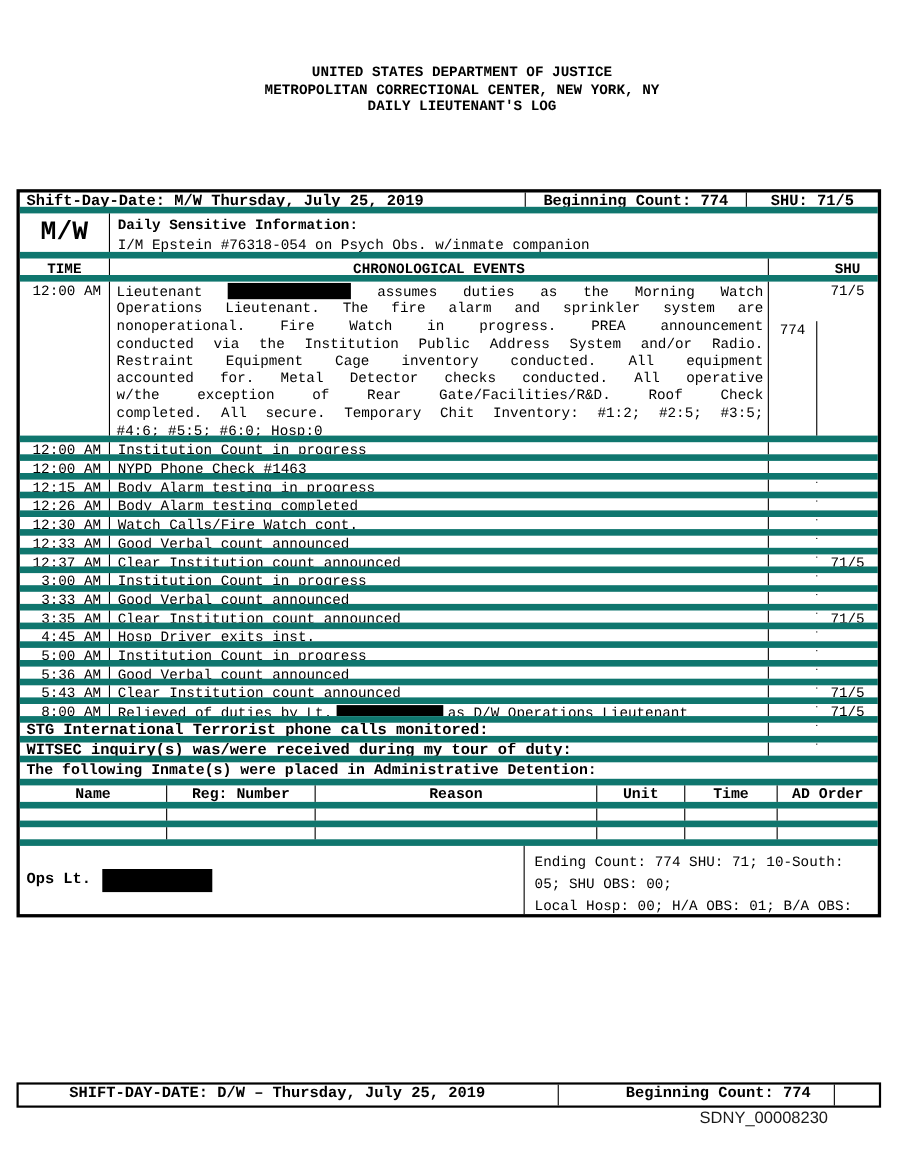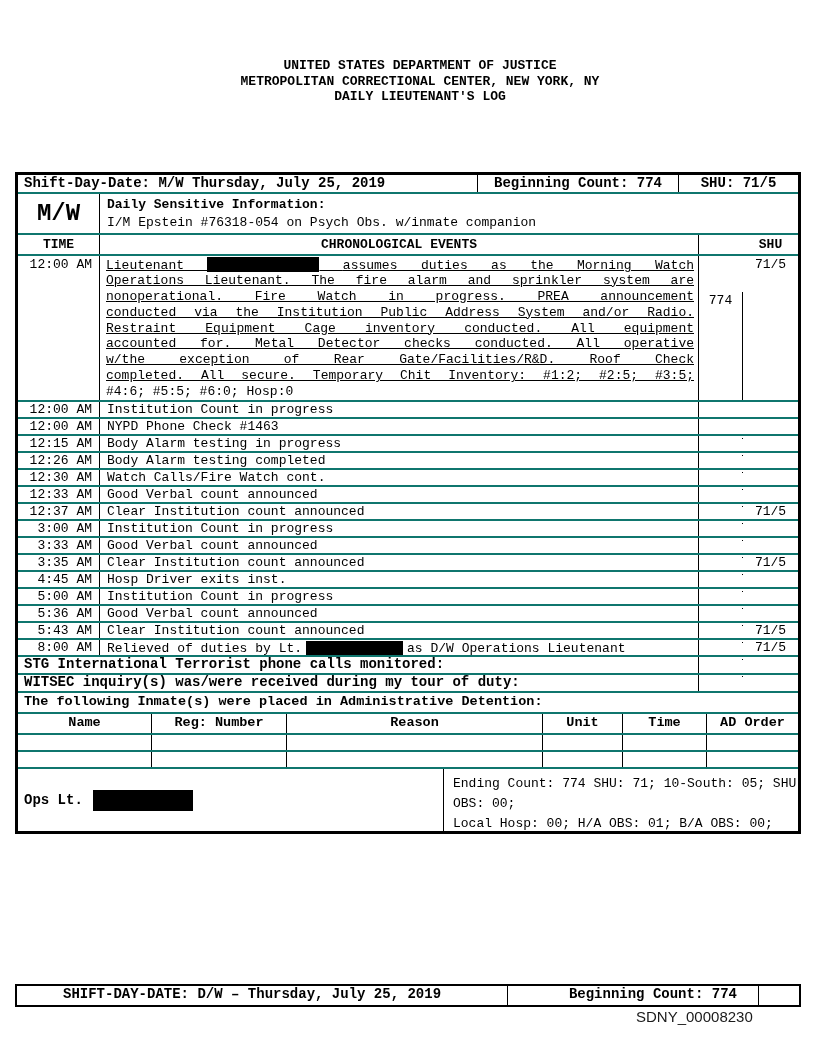--- a/index.html
+++ b/index.html
@@ -14,21 +14,21 @@
   .doc-header {
     position:absolute; top:58px; left:12px; width:100%;
     text-align:center; font-weight:bold; font-size:13px; line-height:15.5px;
   }
 
   
   .maintable {
     position:absolute; left:15px; top:172px; width:786px;
     border:3px solid #000; background:#fff;
   }
-  .row { display:flex; border-bottom:2px solid #0f766e; }
+  .row { display:flex; border-bottom:6px solid #0f766e; }
   .row:last-child { border-bottom:none; }
   .c { border-right:1.5px solid #000; overflow:hidden; white-space:nowrap; }
   .c:last-child { border-right:none; }
 
   
   .rowA { height:19px; font-weight:bold; font-size:14px; }
   .rowA .c { line-height:17px; }
   .a1 { width:460px; padding-left:6px; }
   .a2 { width:201px; text-align:center; }
   .a3 { flex:1; text-align:center; }
@@ -48,21 +48,21 @@
   .colev   { width:599px; }
   .colbc   { width:44px;margin-top:36px; }
   .colshu  { flex:1; }
 
   
   .bigrow { height:146px; }
   .bigrow .coltime { text-align:right; padding:1px 7px 0 0; font-size:13px; line-height:15px; }
   .bigrow .colbc, .bigrow .colshu { text-align:center; padding-top:1px; font-size:13px; line-height:15px; }
   .para { padding:1px 4px 0 6px; white-space:normal; font-size:13px; }
   .jline { text-align:justify; text-align-last:justify; text-justify:inter-word;
-           line-height:15.9px; height:15.9px; overflow:hidden;text-decoration:underline; }
+           line-height:15.9px; height:15.9px; overflow:hidden; }
   .lastline { text-align:left; line-height:15.9px; }
 
   
   .lrow { height:17px; font-size:13px; }
   .lrow .c { line-height:14.5px; padding-top:0.5px; }
   .lrow .coltime { text-align:right; padding-right:7px; }
   .lrow .colev { padding-left:7px; }
   .lrow .colbc, .lrow .colshu { text-align:center; }
 
   
@@ -76,21 +76,21 @@
 
   
   .adh { height:21px; font-weight:bold; font-size:13.5px; }
   .adh .c { line-height:18.5px; text-align:center; }
   .adrow { height:17px; font-size:13px; }
   .ad1 { width:134px; } .ad2 { width:135px; } .ad3 { width:256px; }
   .ad4 { width:80px; }  .ad5 { width:84px; }  .ad6 { flex:1; }
 
   
   .opsrow { height:62px; font-size:13px; }
-  .o1 { width:426px; display:flex; align-items:center; padding-left:6px;text-align:center; }
+  .o1 { width:459px; display:flex; align-items:center; padding-left:6px;text-align:center; }
   .o1 .lbl { font-weight:bold; font-size:14px; }
   .o2 { flex:1; padding:5px 0 0 9px; line-height:20px; white-space:normal; }
 
   
   .redact { display:inline-block; background:#000; }
   .r1 { width:112px; height:15px; vertical-align:-3px; }
   .r2 { width:97px; height:14px; vertical-align:-3px; margin:0 4px; }
   .r3 { width:100px; height:21px; margin-left:10px; }
 
   

